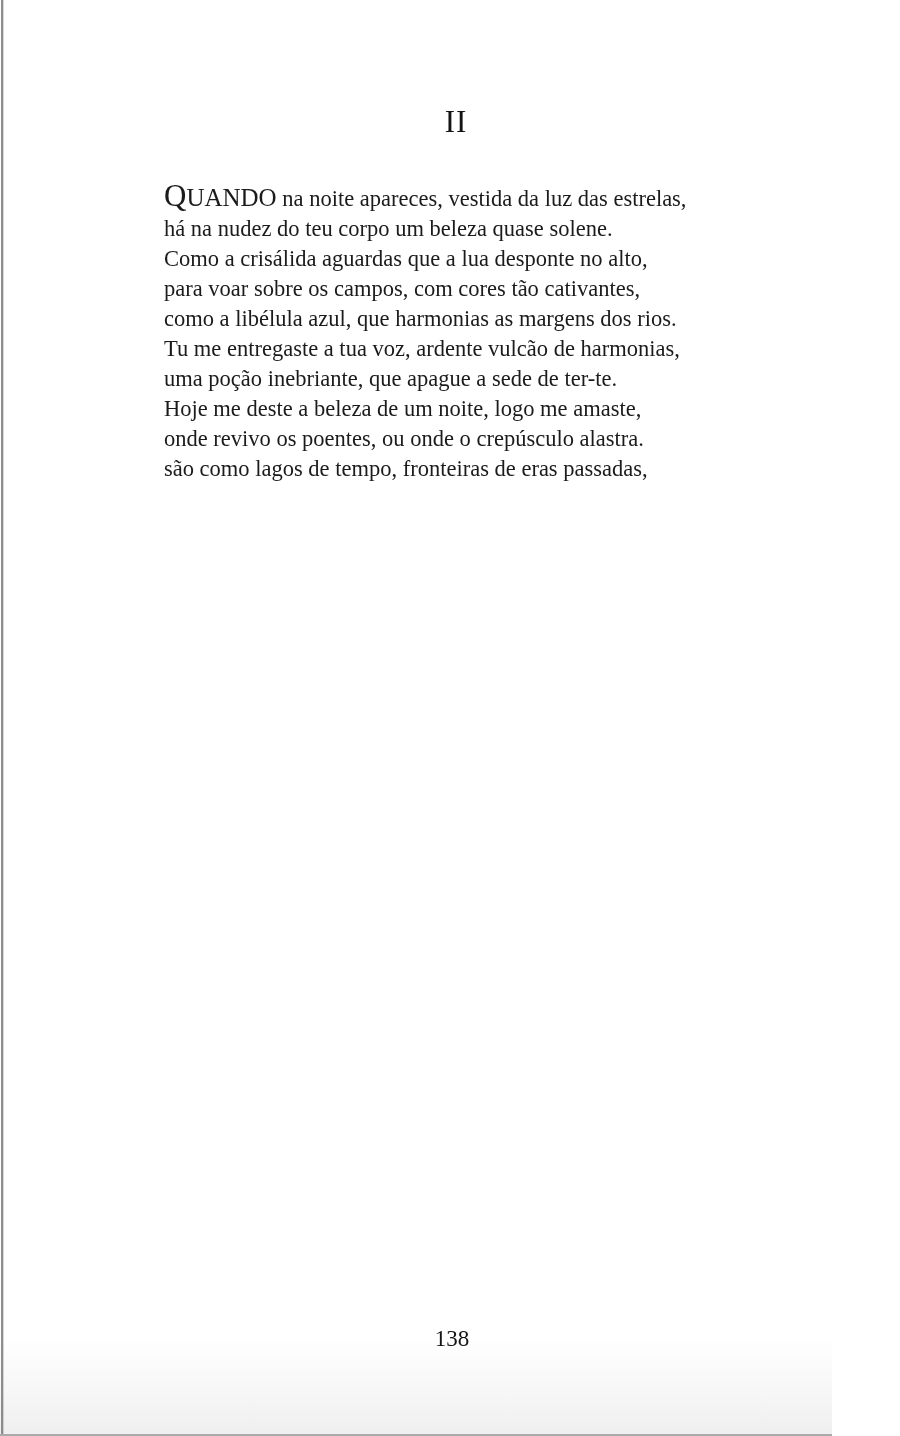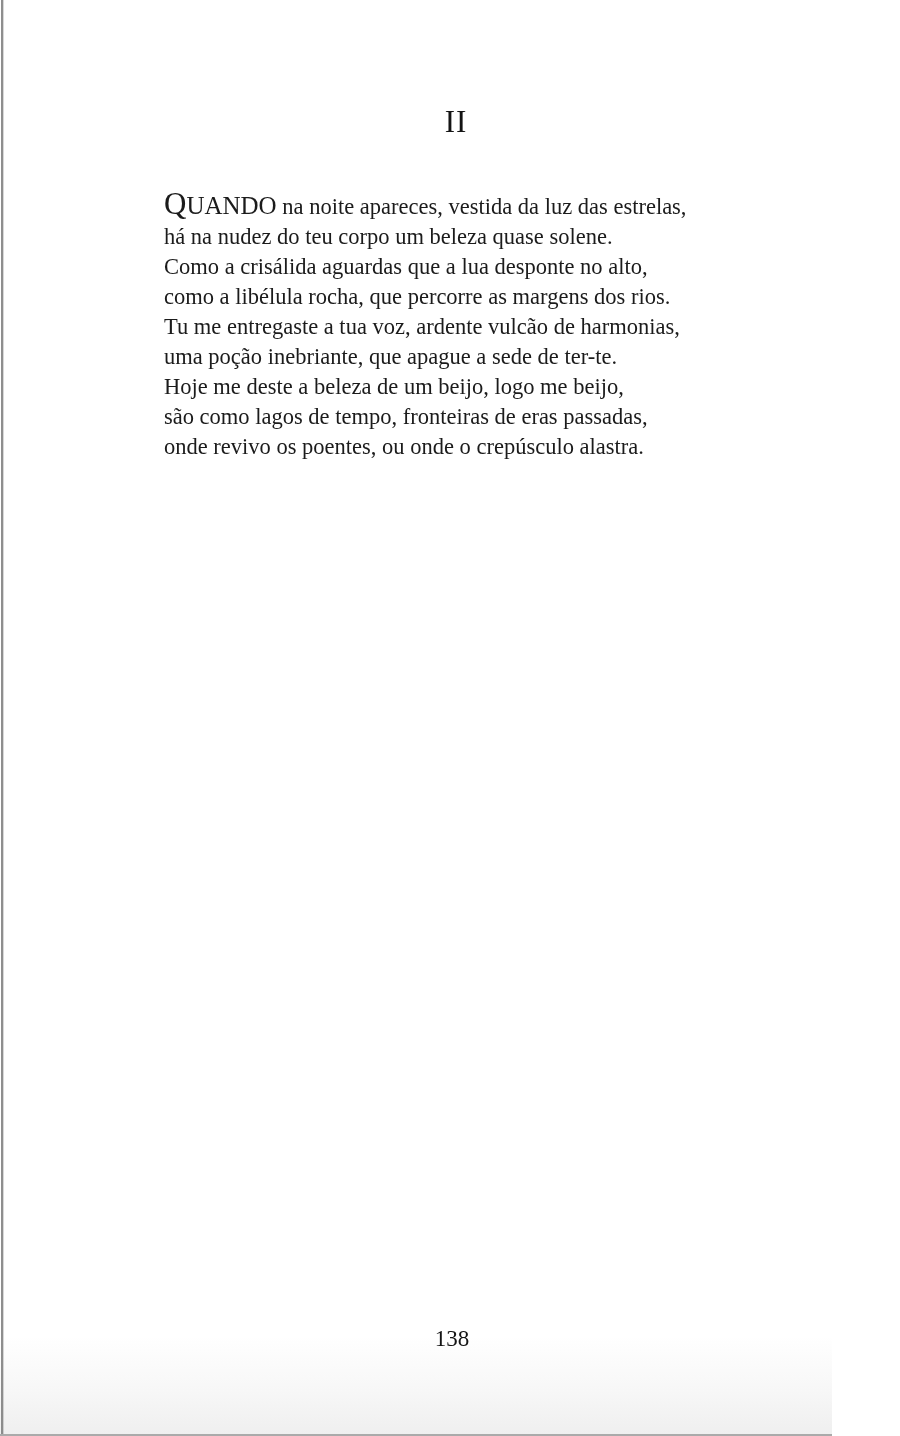--- a/index.html
+++ b/index.html
@@ -40,21 +40,21 @@
     width: 912px;
     text-align: center;
     font-size: 31px;
     line-height: 1;
     letter-spacing: 1px;
     color: #141414;
   }
   .poem {
     position: absolute;
     left: 164px;
-    top: 192px;
+    top: 184px;
     width: 660px;
     font-size: 22.5px;
     line-height: 30px;
     white-space: nowrap;
   }
   .poem-line {
     height: 30px;
   }
   .drop-cap {
     font-size: 31px;
@@ -107,26 +107,27 @@
 
   <div class="section-title">II</div>
 
   <div class="poem">
     <div class="poem-line">
       <span class="drop-cap">Q</span><span class="lead-small-caps">uando</span><span> na noite apareces, vestida da luz das estrelas,</span>
     </div>
     <div>
         <div class="poem-line">há na nudez do teu corpo um beleza quase solene.</div>
         <div class="poem-line">Como a crisálida aguardas que a lua desponte no alto,</div>
-        <div class="poem-line">como a libélula rocha, que percorre as margens dos rios.</div>
+        <div class="poem-line">para voar sobre os campos, com cores tão cativantes,</div>
+        <div class="poem-line">como a libélula azul, que harmonias as margens dos rios.</div>
         <div class="poem-line">Tu me entregaste a tua voz, ardente vulcão de harmonias,</div>
         <div class="poem-line">uma poção inebriante, que apague a sede de ter-te.</div>
-        <div class="poem-line">Hoje me deste a beleza de um beijo, logo me beijo,</div>
+        <div class="poem-line">Hoje me deste a beleza de um noite, logo me amaste,</div>
+        <div class="poem-line">onde revivo os poentes, ou onde o crepúsculo alastra.</div>
         <div class="poem-line">são como lagos de tempo, fronteiras de eras passadas,</div>
-        <div class="poem-line">onde revivo os poentes, ou onde o crepúsculo alastra.</div>
       </div>
   </div>
 
   <div class="page-number">138</div>
 
   <div class="bottom-shadow"></div>
   <div class="bottom-edge-line"></div>
 
 </div>
 

